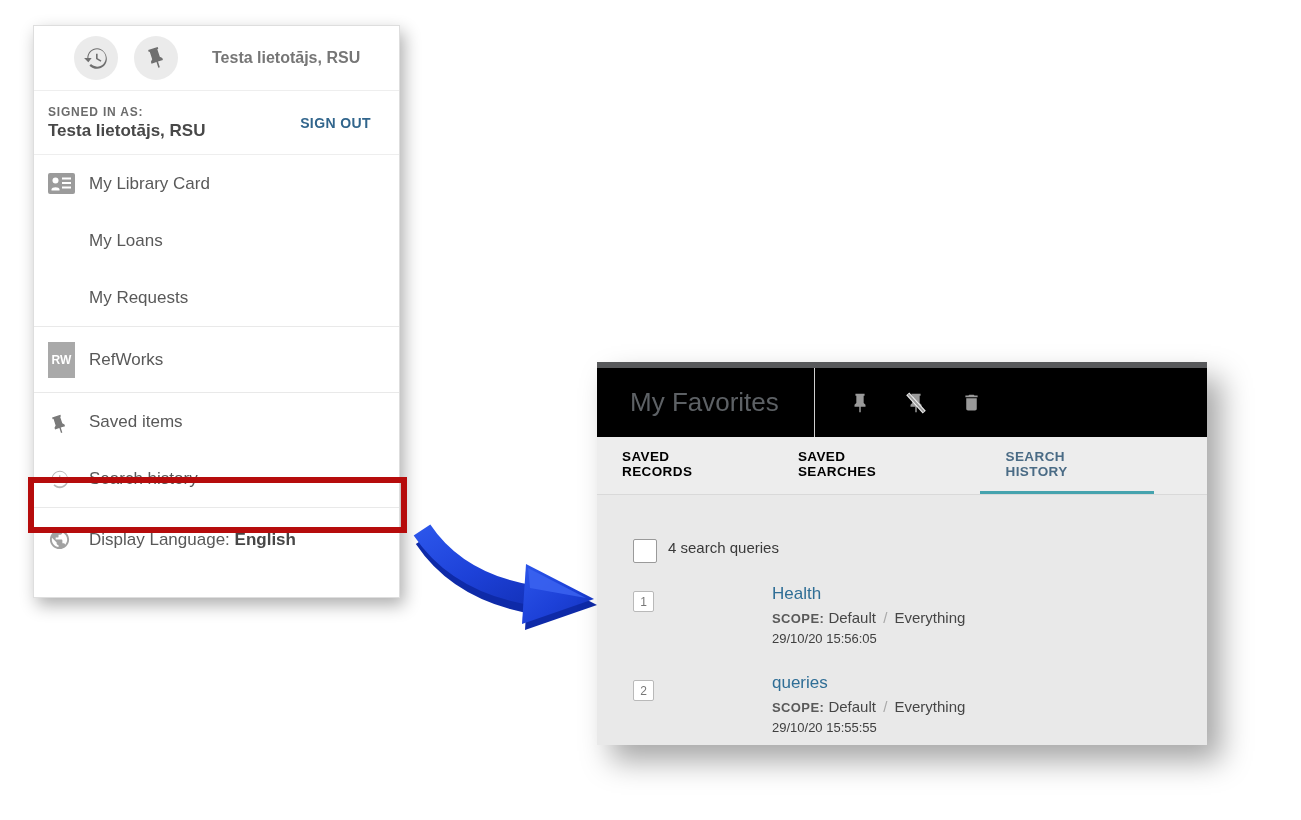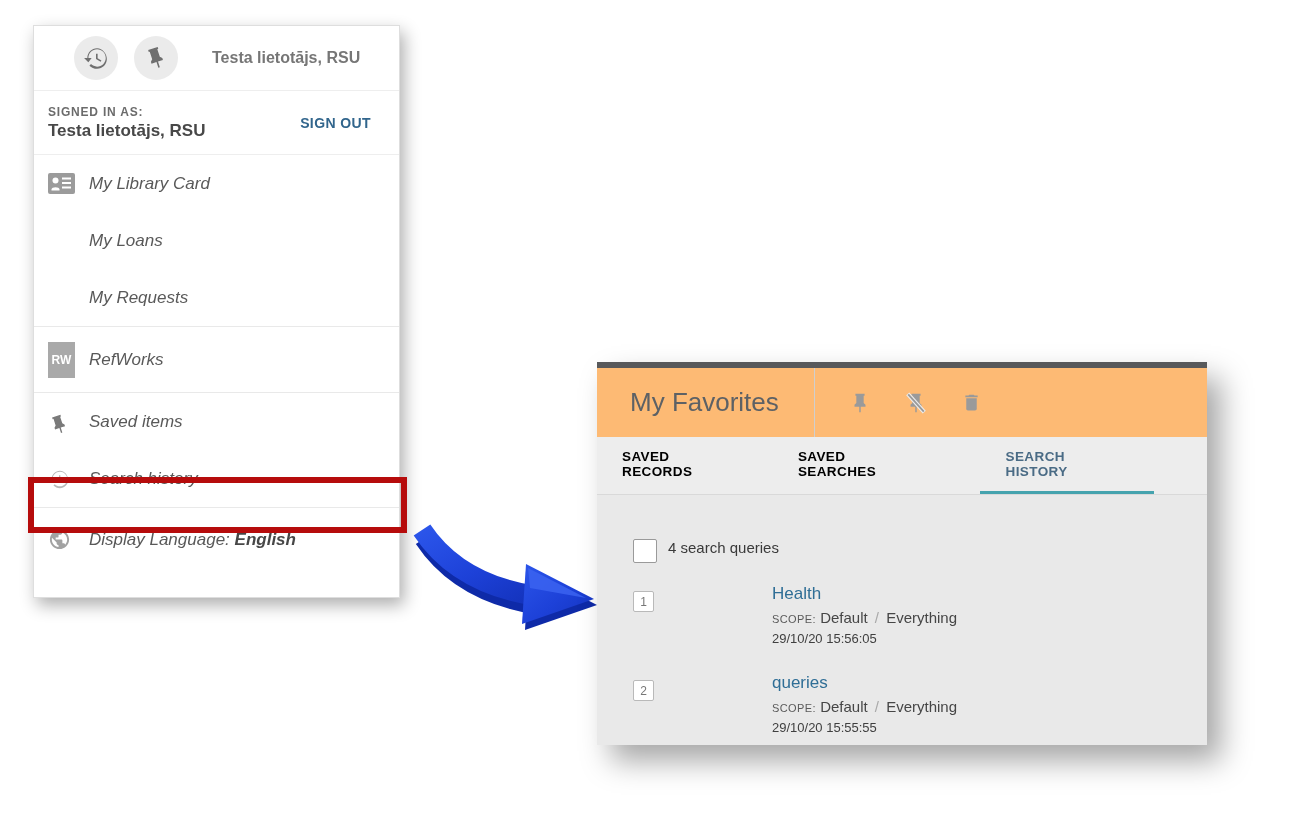--- a/index.html
+++ b/index.html
@@ -23,41 +23,41 @@
   .um-signed { height: 64px; display: flex; align-items: center; justify-content: space-between;
     padding: 0 28px 0 14px; border-bottom: 1px solid #eeeeee; }
   .um-signed-label { font-size: 12px; font-weight: 700; letter-spacing: 0.8px; color: #6b6b6b; }
   .um-signed-name { font-size: 17px; font-weight: 700; color: #484848; margin-top: 2px; }
   .um-signout { font-size: 14px; font-weight: 700; letter-spacing: 0.4px; color: #31658c;
     text-decoration: none; cursor: pointer; }
 
   .um-item { height: 57px; display: flex; align-items: center; padding-left: 14px;
     font-size: 17px; color: #595959; cursor: pointer; background: #fff; }
   .um-item .mi { width: 40px; display: inline-flex; align-items: center; flex: 0 0 40px; }
-  .um-item .mi-label { margin-left: 1px; font-style: italic; }
+  .um-item .mi-label { margin-left: 1px; }
   .um-item.indent { padding-left: 54px; }
   .um-divider { border-top: 1px solid #e9e9e9; }
   .rw-badge { width: 27px; height: 36px; background: #a9a9a9; color: #ffffff;
     font-size: 12px; font-weight: 700; display: inline-flex; align-items: center;
     justify-content: center; }
   .bold { font-weight: 700; color: #474747; }
   .lang-row .mi-label { color: #595959; }
 
   
   .highlight-box { position: absolute; left: -6px; top: 451px; width: 379px; height: 56px;
     border: 6px solid #b60c0c; pointer-events: none; z-index: 5; }
 
   
   .arrow-annot { position: absolute; left: 398px; top: 500px; width: 210px; height: 145px; }
 
   
   .fav-panel { position: absolute; left: 597px; top: 362px; width: 610px; height: 383px;
     background: #e9e9e9; box-shadow: 14px 16px 28px rgba(0,0,0,0.35); }
   .fav-topstrip { height: 6px; background: #58595b; }
-  .fav-header { height: 69px; background: #fdba74; display: flex; align-items: center; }
+  .fav-header { height: 69px; background: #000000; display: flex; align-items: center; }
   .fav-title { font-size: 26px; font-weight: 400; color: #5d6165; margin-left: 33px; }
   .fav-vdiv { width: 1px; height: 69px; background: #cfcfcf; margin-left: 35px; }
   .tool-btn { background: none; border: none; cursor: pointer; margin-left: 26px;
     display: inline-flex; align-items: center; justify-content: center; padding: 4px; }
   .tool-btn:first-of-type { margin-left: 30px; }
 
   .fav-tabs { height: 58px; background: #ededed; display: flex; align-items: stretch;
     padding-left: 23px; border-bottom: 1px solid #d9d9d9; }
   .tab { display: flex; align-items: center; font-size: 13.5px; font-weight: 600;
     letter-spacing: 0.4px; color: #000000; margin-right: 53px; cursor: pointer;
@@ -72,21 +72,21 @@
 
   .query-row { position: relative; margin-top: 21px; min-height: 68px; }
   .num-box { position: absolute; left: 0; top: 7px; width: 21px; height: 21px;
     background: #ffffff; border: 1px solid #b9b9b9; border-radius: 2px;
     font-size: 12px; color: #777777; display: flex; align-items: center;
     justify-content: center; }
   .query-text { margin-left: 139px; }
   .query-term { font-size: 17px; color: #2f6e96; text-decoration: none; cursor: pointer;
     display: inline-block; }
   .scope-line { margin-top: 5px; font-size: 15px; color: #464646; }
-  .scope-label { font-size: 11px; font-weight: 400; letter-spacing: 0.4px; color: #5a5a5a; }
+  .scope-label { font-size: 13px; font-weight: 700; letter-spacing: 0.4px; color: #5a5a5a; }
   .scope-sep { color: #a9a9a9; padding: 0 3px; }
   .query-date { margin-top: 5px; font-size: 13px; color: #404040; }
 
   svg { display: block; }
 </style>
 </head>
 <body>
 
 <div class="canvas">
 

